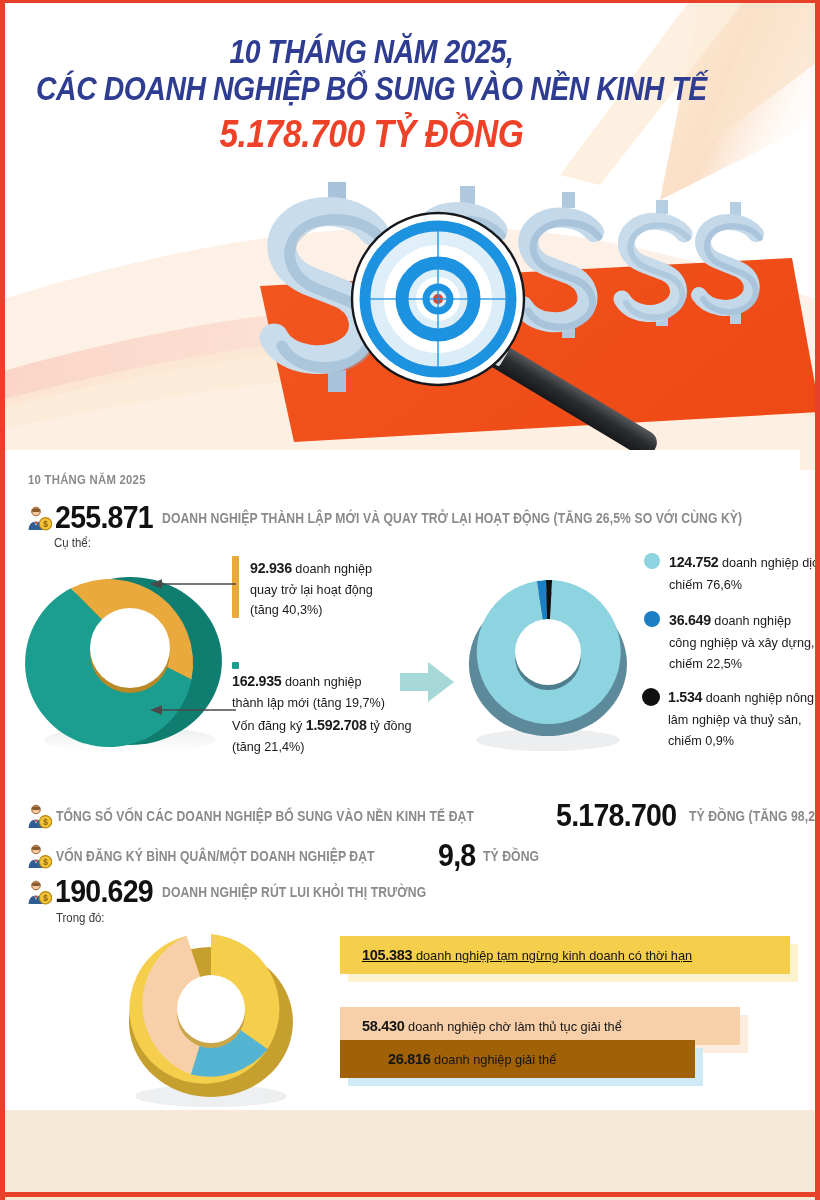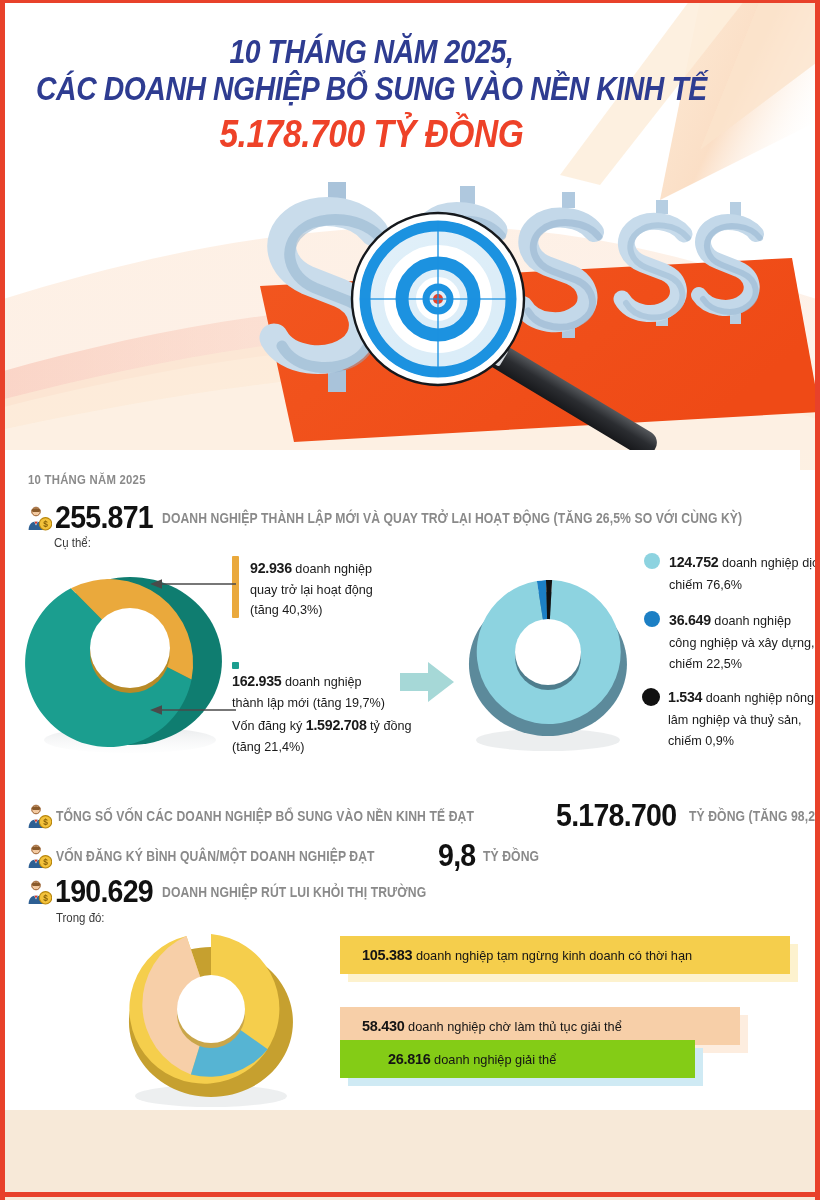--- a/index.html
+++ b/index.html
@@ -412,21 +412,21 @@
     <path d="M 103 85 L 103 10 A 75 75 0 1 1 78.4 11.9 Z" fill="#F5CE4C"></path>
 
     <path d="M 103 85 L 78.4 11.9 A 75 75 0 0 0 82.9 150.4 Z" fill="#F7CFA8"></path>
 
     <path d="M 103 85 L 82.9 150.4 A 75 75 0 0 0 159.7 125.2 Z" fill="#56B4D3"></path>
 
     <ellipse cx="103" cy="90" rx="34" ry="34" fill="#C9A64A"></ellipse>
     <ellipse cx="103" cy="85" rx="34" ry="34" fill="#ffffff"></ellipse>
   </svg>
 
-  <div class="hbar-wrap" style="left:340px; top:486px; width:450px;">
+  <div class="hbar-wrap" style="left:340px; top:486px; width:450px;text-decoration:underline;">
     <div class="hbar-shadow" style="background:#FDF2CE;"></div>
     <div class="hbar" style="background:#F5CE4C;">
       <span class="hbar-text">
         <b>105.383</b>
         <span>doanh nghiệp tạm ngừng kinh doanh có thời hạn</span>
       </span>
     </div>
   </div>
 
   <div class="hbar-wrap" style="left:340px; top:538px; width:400px;margin-top:19px;">
@@ -434,21 +434,21 @@
     <div class="hbar" style="background:#F7CFA8;">
       <span class="hbar-text">
         <b>58.430</b>
         <span>doanh nghiệp chờ làm thủ tục giải thể</span>
       </span>
     </div>
   </div>
 
   <div class="hbar-wrap" style="left:340px; top:590px; width:355px;">
     <div class="hbar-shadow" style="background:#CFEAF4;"></div>
-    <div class="hbar" style="background:#84cc16;padding-left:48px;">
+    <div class="hbar" style="background:#a16207;padding-left:48px;">
       <span class="hbar-text">
         <b>26.816</b>
         <span>doanh nghiệp giải thể</span>
       </span>
     </div>
   </div>
 
 </div>
 
 <div id="footer"></div>

